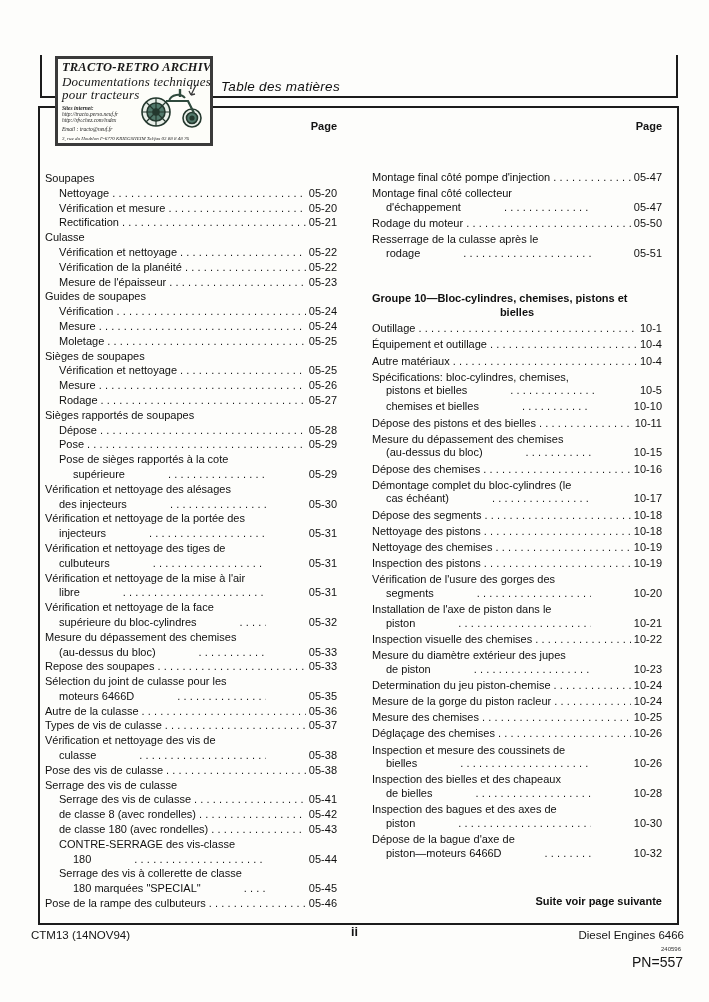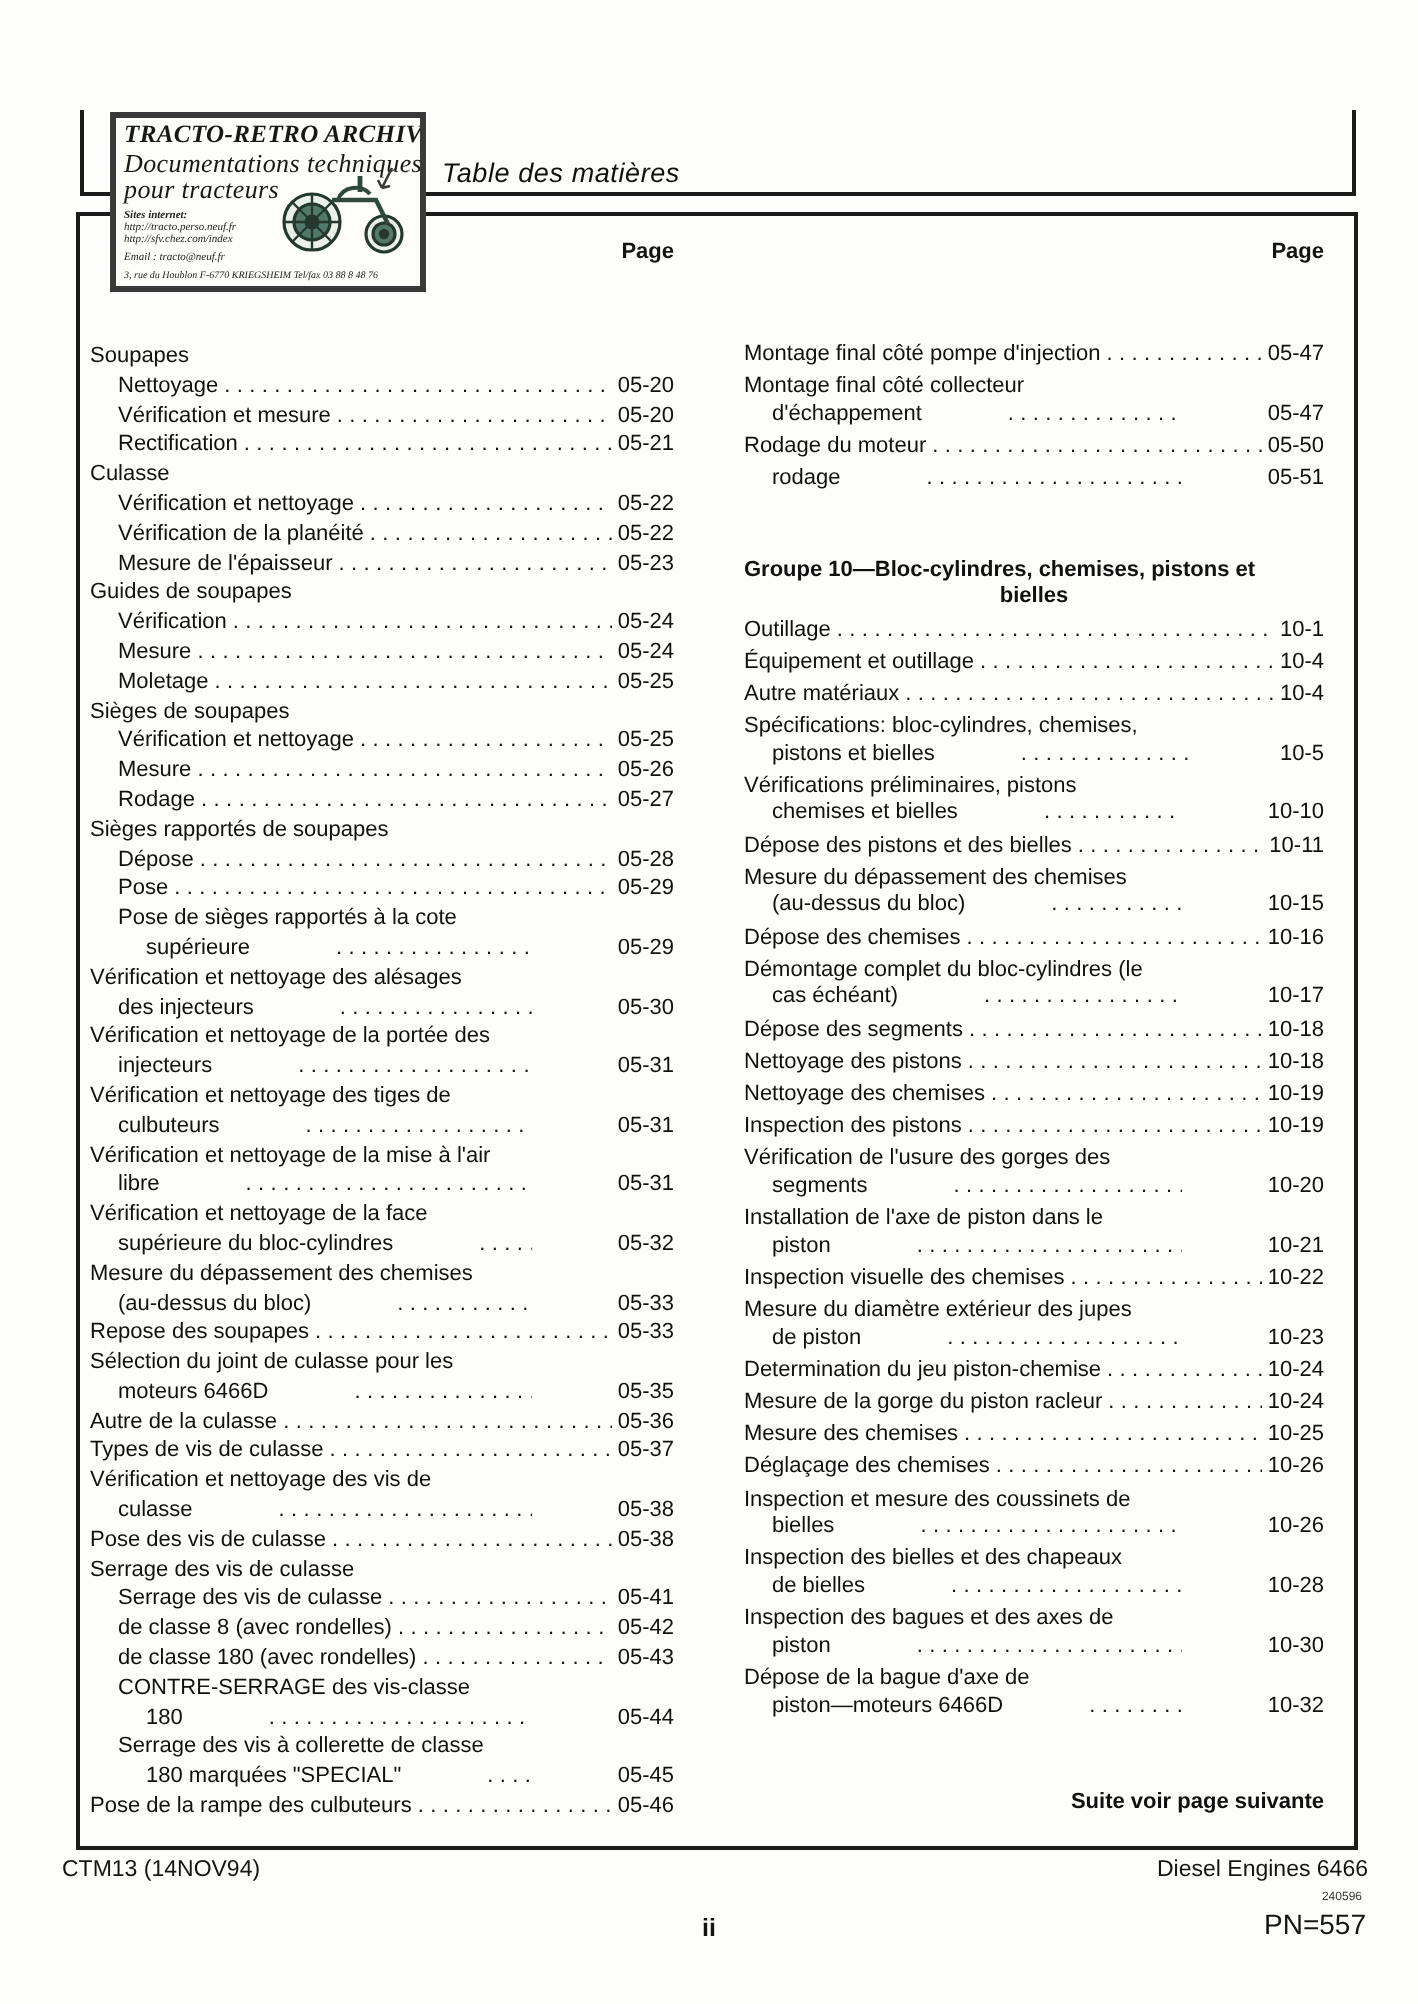--- a/index.html
+++ b/index.html
@@ -56,21 +56,21 @@
   .dots::after{content:"................................................................................";}
   .pagenum{white-space:nowrap;}
   .entry.group{font-weight:bold;margin-top:32px;margin-bottom:4px;}
   .entry.group .tline.wrap{padding-left:0;justify-content:center;}
   #continuation{
     position:absolute;left:372px;top:895px;width:290px;text-align:right;
     font-weight:bold;font-size:11px;color:#101010;
   }
   
   #footer-doc-code{position:absolute;left:31px;top:929px;font-size:11.5px;}
-  #footer-page-number{position:absolute;left:0;top:957px;width:709px;text-align:center;font-weight:bold;font-size:12.5px;}
+  #footer-page-number{position:absolute;left:0;top:925px;width:709px;text-align:center;font-weight:bold;font-size:12.5px;}
   #footer-doc-title{position:absolute;right:25px;top:929px;font-size:11.5px;}
   #footer-print-code{position:absolute;right:28px;top:946px;font-size:6px;color:#333;}
   #footer-pn{position:absolute;right:26px;top:954px;font-size:14px;text-align:center;}
 </style>
 </head>
 <body>
 
 <div class="vrule" id="hdr-vrule-left"></div>
 <div class="vrule" id="hdr-vrule-right"></div>
 <div id="title-rule"></div>
@@ -423,20 +423,23 @@
       </div>
     </div>
     <div class="entry">
       <div class="tline">
         <span class="lbl">Rodage du moteur</span>
         <span class="dots"></span>
         <span class="pagenum">05-50</span>
       </div>
     </div>
     <div class="entry">
+      <div class="tline">
+        <span class="lbl">Resserrage de la culasse après le</span>
+      </div>
       <div class="tline wrap">
         <span class="lbl">rodage</span>
         <span class="dots"></span>
         <span class="pagenum">05-51</span>
       </div>
     </div>
     <div class="entry group">
       <div class="tline">
         <span class="lbl">Groupe 10—Bloc-cylindres, chemises, pistons et</span>
       </div>
@@ -469,23 +472,20 @@
       <div class="tline">
         <span class="lbl">Spécifications: bloc-cylindres, chemises,</span>
       </div>
       <div class="tline wrap">
         <span class="lbl">pistons et bielles</span>
         <span class="dots"></span>
         <span class="pagenum">10-5</span>
       </div>
     </div>
     <div class="entry">
-      <div class="tline">
-        <span class="lbl">Vérifications préliminaires, pistons</span>
-      </div>
       <div class="tline wrap">
         <span class="lbl">chemises et bielles</span>
         <span class="dots"></span>
         <span class="pagenum">10-10</span>
       </div>
     </div>
     <div class="entry">
       <div class="tline">
         <span class="lbl">Dépose des pistons et des bielles</span>
         <span class="dots"></span>

